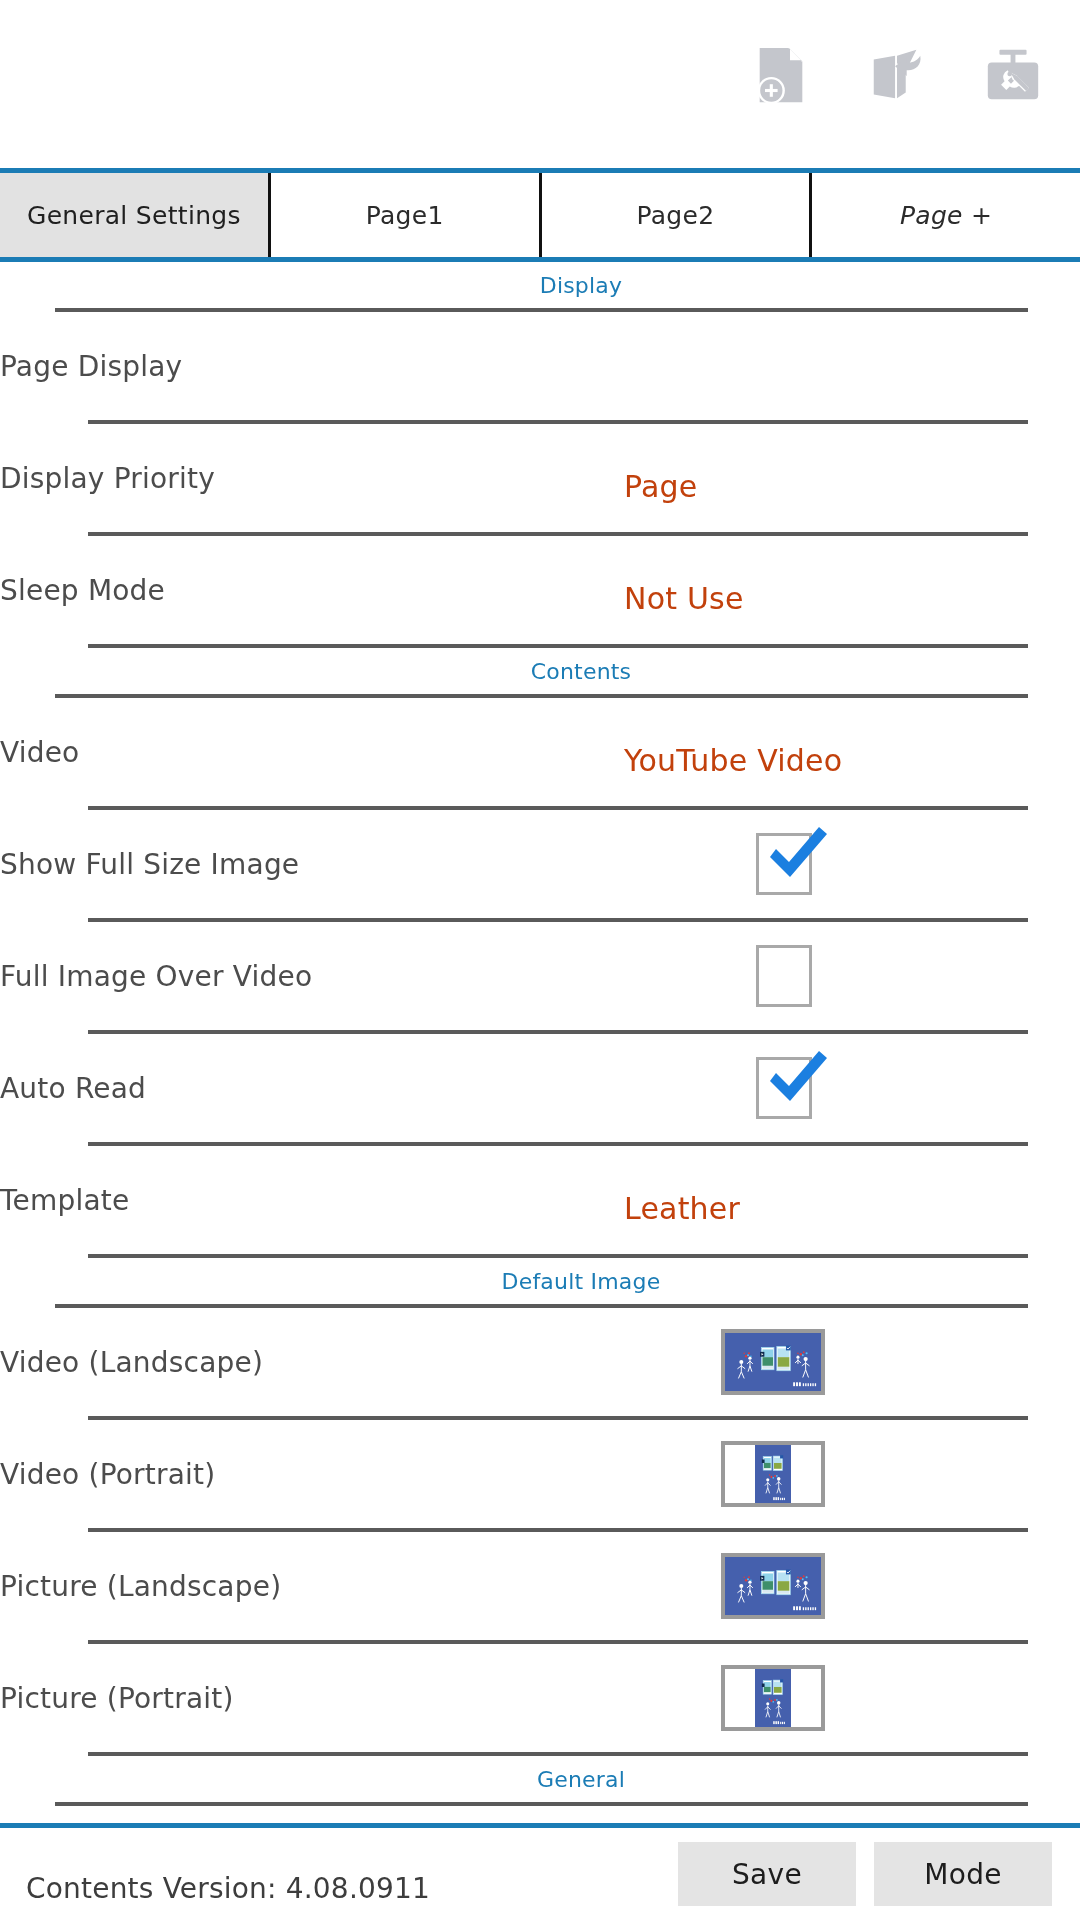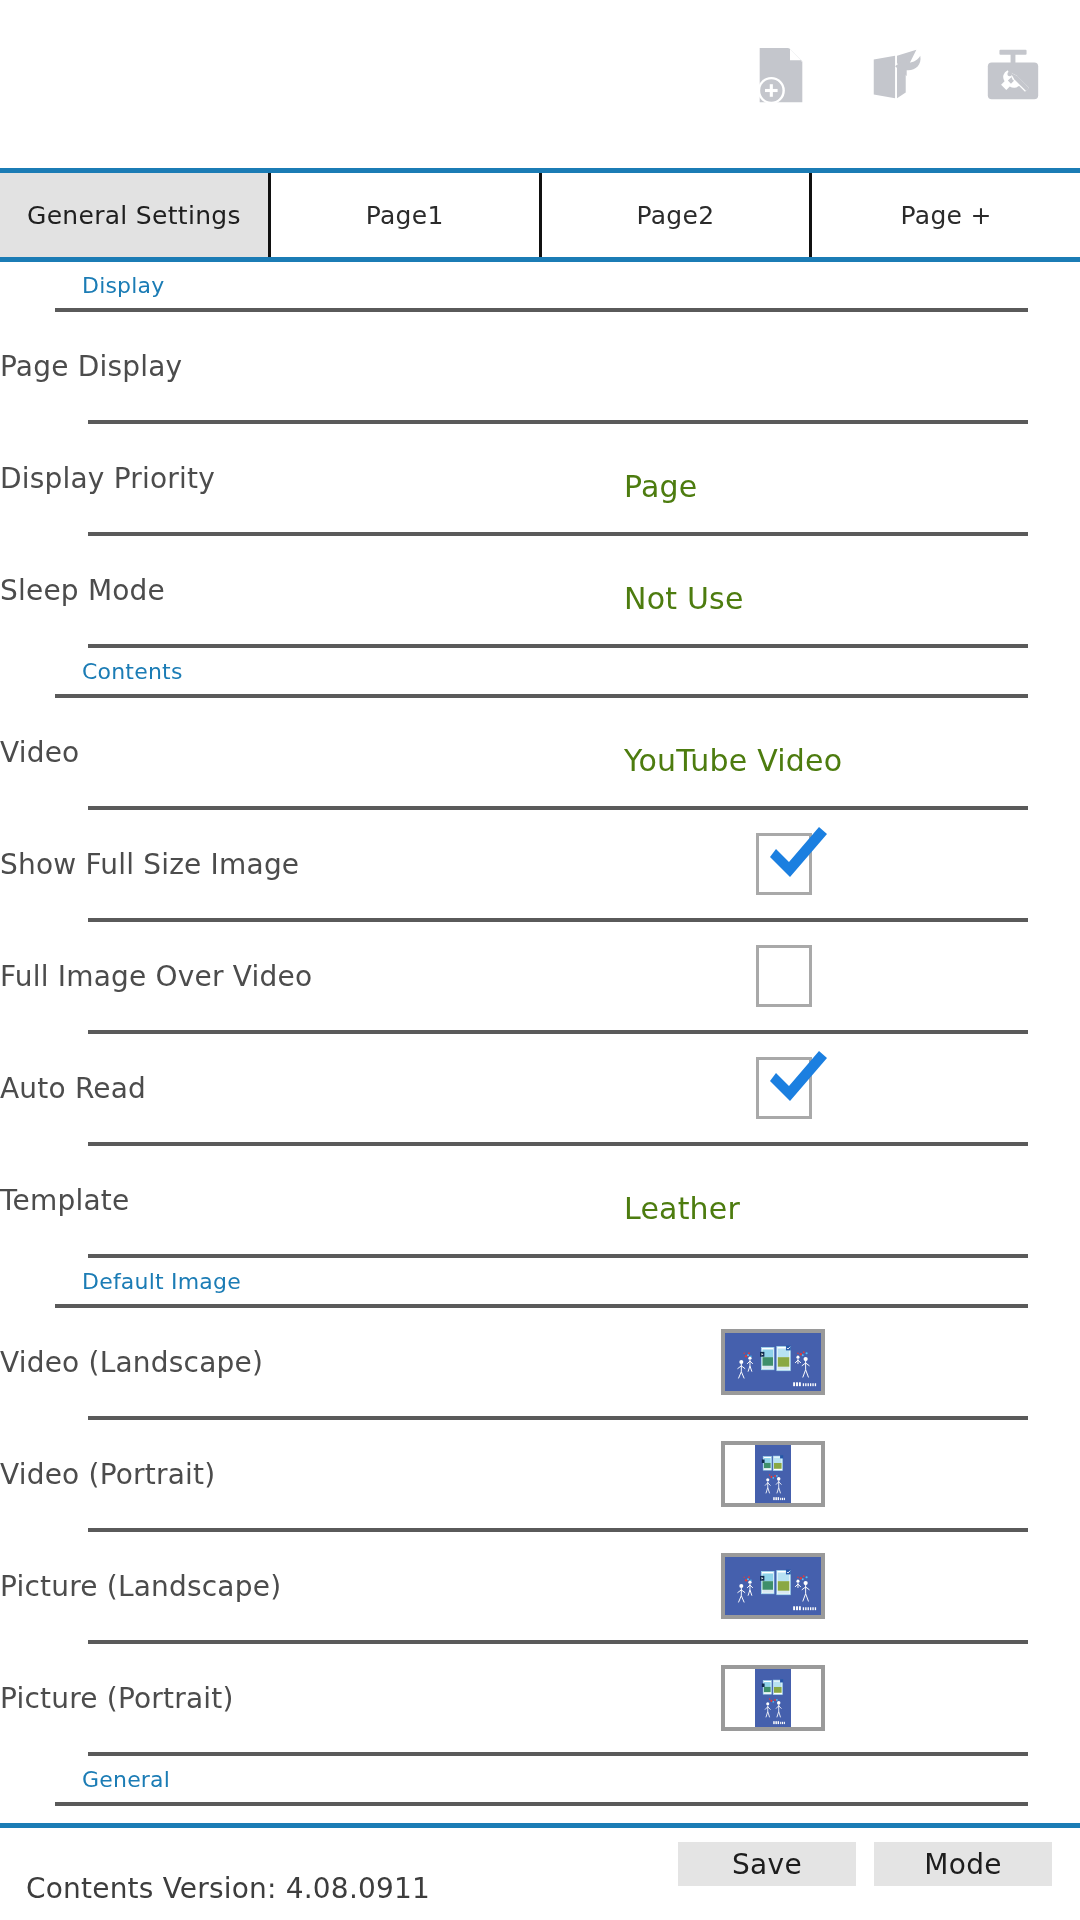--- a/index.html
+++ b/index.html
@@ -75,21 +75,21 @@
     display: flex;
     align-items: center;
     justify-content: center;
     font-size: 25px;
     color: #2b2b2b;
     background: #ffffff;
     border-right: 3px solid #111111;
     box-sizing: border-box;
     letter-spacing: 0.3px;
   }
-  .tab:last-child { border-right: none; }
+  .tab:last-child { border-right: none; font-style: italic; }
   .tab.active {
     background: #e2e2e2;
     color: #1f1f1f;
   }
 
   
   .content {
     position: relative;
     flex: 1 1 auto;
     overflow: hidden;
@@ -102,20 +102,21 @@
   }
 
   .section-head {
     padding-left: 82px;
     height: 46px;
     display: flex;
     align-items: center;
     font-size: 22px;
     color: #1b7cb5;
     letter-spacing: 0.2px;
+    justify-content: center;
   }
   .sec-rule {
     margin-left: 55px;
     margin-right: 52px;
     height: 4px;
     background: #5a5a5a;
   }
   .row-rule {
     margin-left: 88px;
     margin-right: 52px;
@@ -135,21 +136,21 @@
   .row-label {
     font-size: 28px;
     color: #4c4c4c;
     letter-spacing: 0.2px;
     white-space: nowrap;
   }
   .row-value {
     position: absolute;
     left: 624px;
     font-size: 30px;
-    color: #4d7c0f;
+    color: #c2410c;
     letter-spacing: 0.2px;
     white-space: nowrap;
     margin-top: 16px;
   }
 
   
   .chk-wrap {
     position: absolute;
     right: 268px;
     width: 56px;
@@ -228,21 +229,21 @@
   }
   .btns {
     position: absolute;
     right: 28px;
     top: 14px;
     display: flex;
     gap: 18px;
   }
   .btn {
     width: 178px;
-    height: 44px;
+    height: 64px;
     background: #e4e4e4;
     border: none;
     font-size: 28px;
     color: #1d1d1d;
     font-family: "DejaVu Sans", sans-serif;
     letter-spacing: 0.3px;
     display: flex;
     align-items: center;
     justify-content: center;
   }

